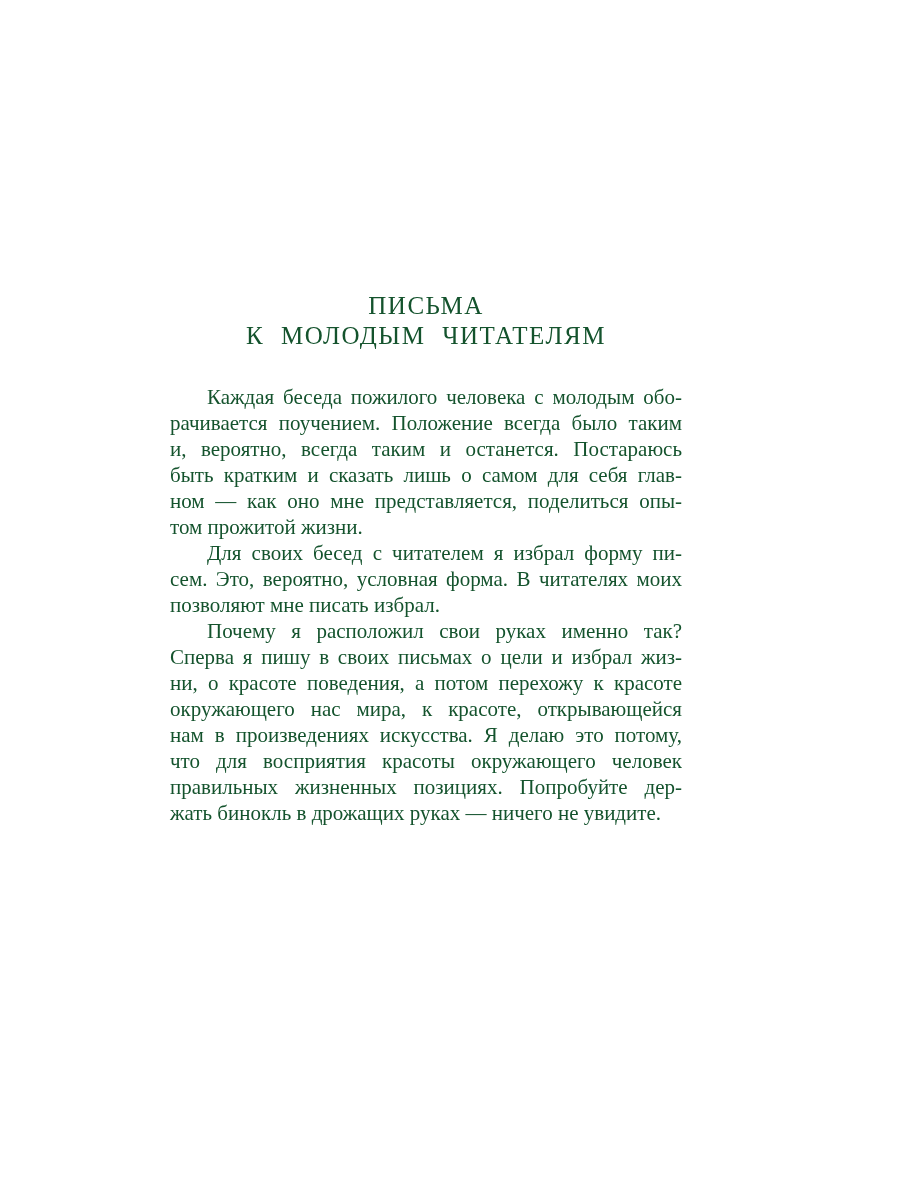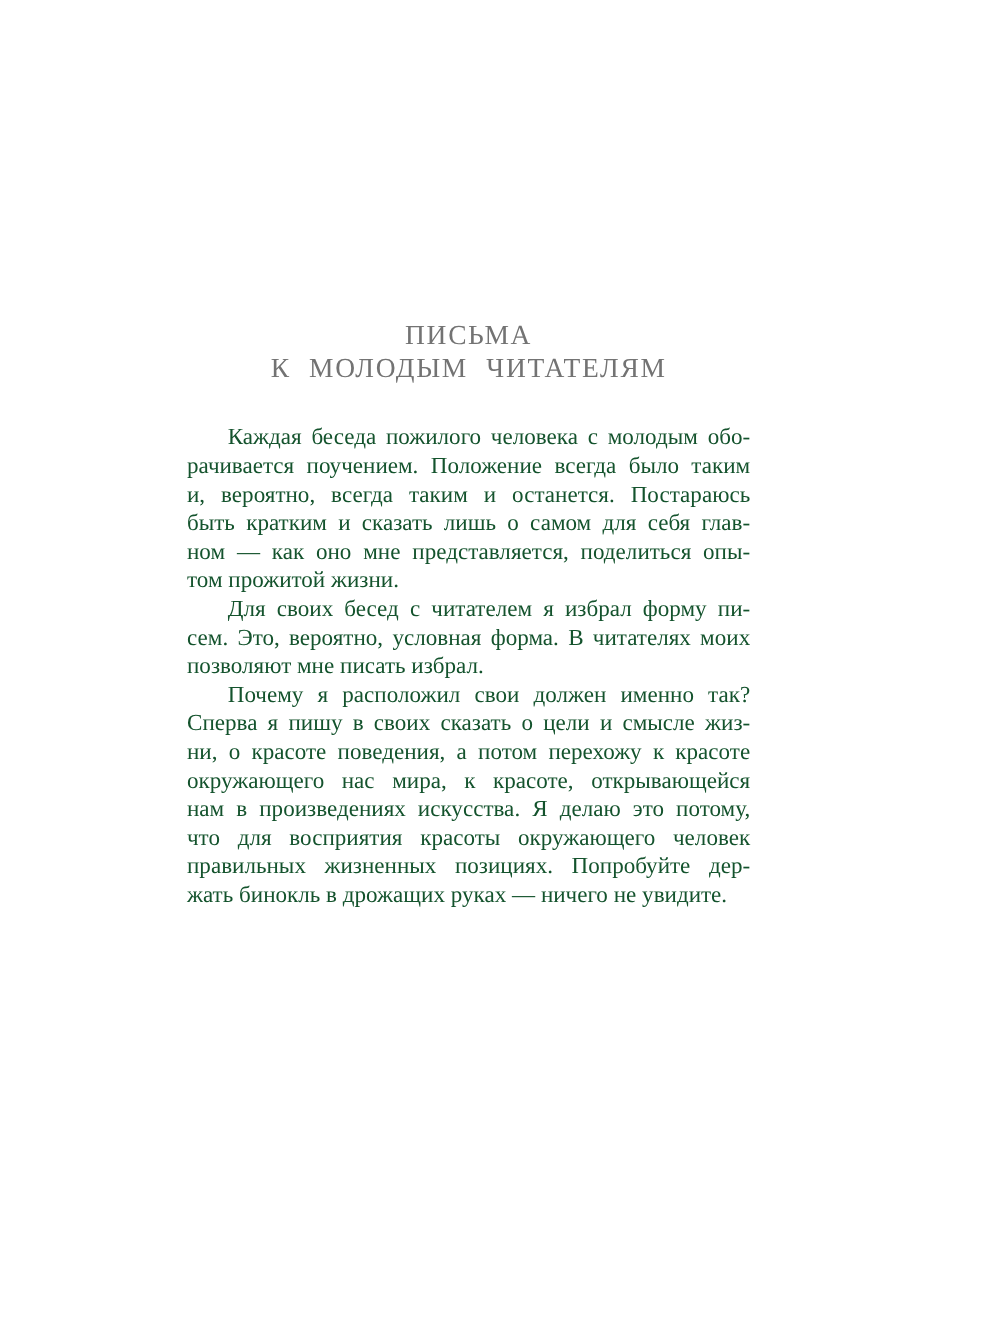--- a/index.html
+++ b/index.html
@@ -26,21 +26,21 @@
     top: 291px;
     width: 512px;
   }
   .chapter-title {
     text-align: center;
     font-size: 25px;
     line-height: 30px;
     letter-spacing: 1.5px;
     word-spacing: 9px;
     font-weight: 400;
-    color: #737373;
+    color: #14532d;
     margin-bottom: 33px;
   }
   .body-text .para {
     margin: 0;
   }
   .body-text .line {
     font-size: 21px;
     line-height: 26px;
     text-align: justify;
     text-align-last: justify;
@@ -71,22 +71,22 @@
           <div class="line">быть кратким и сказать лишь о самом для себя глав-</div>
           <div class="line">ном — как оно мне представляется, поделиться опы-</div>
           <div class="line final">том прожитой жизни.</div>
         </div>
         <div class="para">
           <div class="line first">Для своих бесед с читателем я избрал форму пи-</div>
           <div class="line">сем. Это, вероятно, условная форма. В читателях моих</div>
           <div class="line final">позволяют мне писать избрал.</div>
         </div>
         <div class="para">
-          <div class="line first">Почему я расположил свои должен именно так?</div>
-          <div class="line">Сперва я пишу в своих сказать о цели и смысле жиз-</div>
+          <div class="line first">Почему я расположил свои руках именно так?</div>
+          <div class="line">Сперва я пишу в своих письмах о цели и избрал жиз-</div>
           <div class="line">ни, о красоте поведения, а потом перехожу к красоте</div>
           <div class="line">окружающего нас мира, к красоте, открывающейся</div>
           <div class="line">нам в произведениях искусства. Я делаю это потому,</div>
           <div class="line">что для восприятия красоты окружающего человек</div>
           <div class="line">правильных жизненных позициях. Попробуйте дер-</div>
           <div class="line final">жать бинокль в дрожащих руках — ничего не увидите.</div>
         </div>
       </div>
   </div>
 </div>

